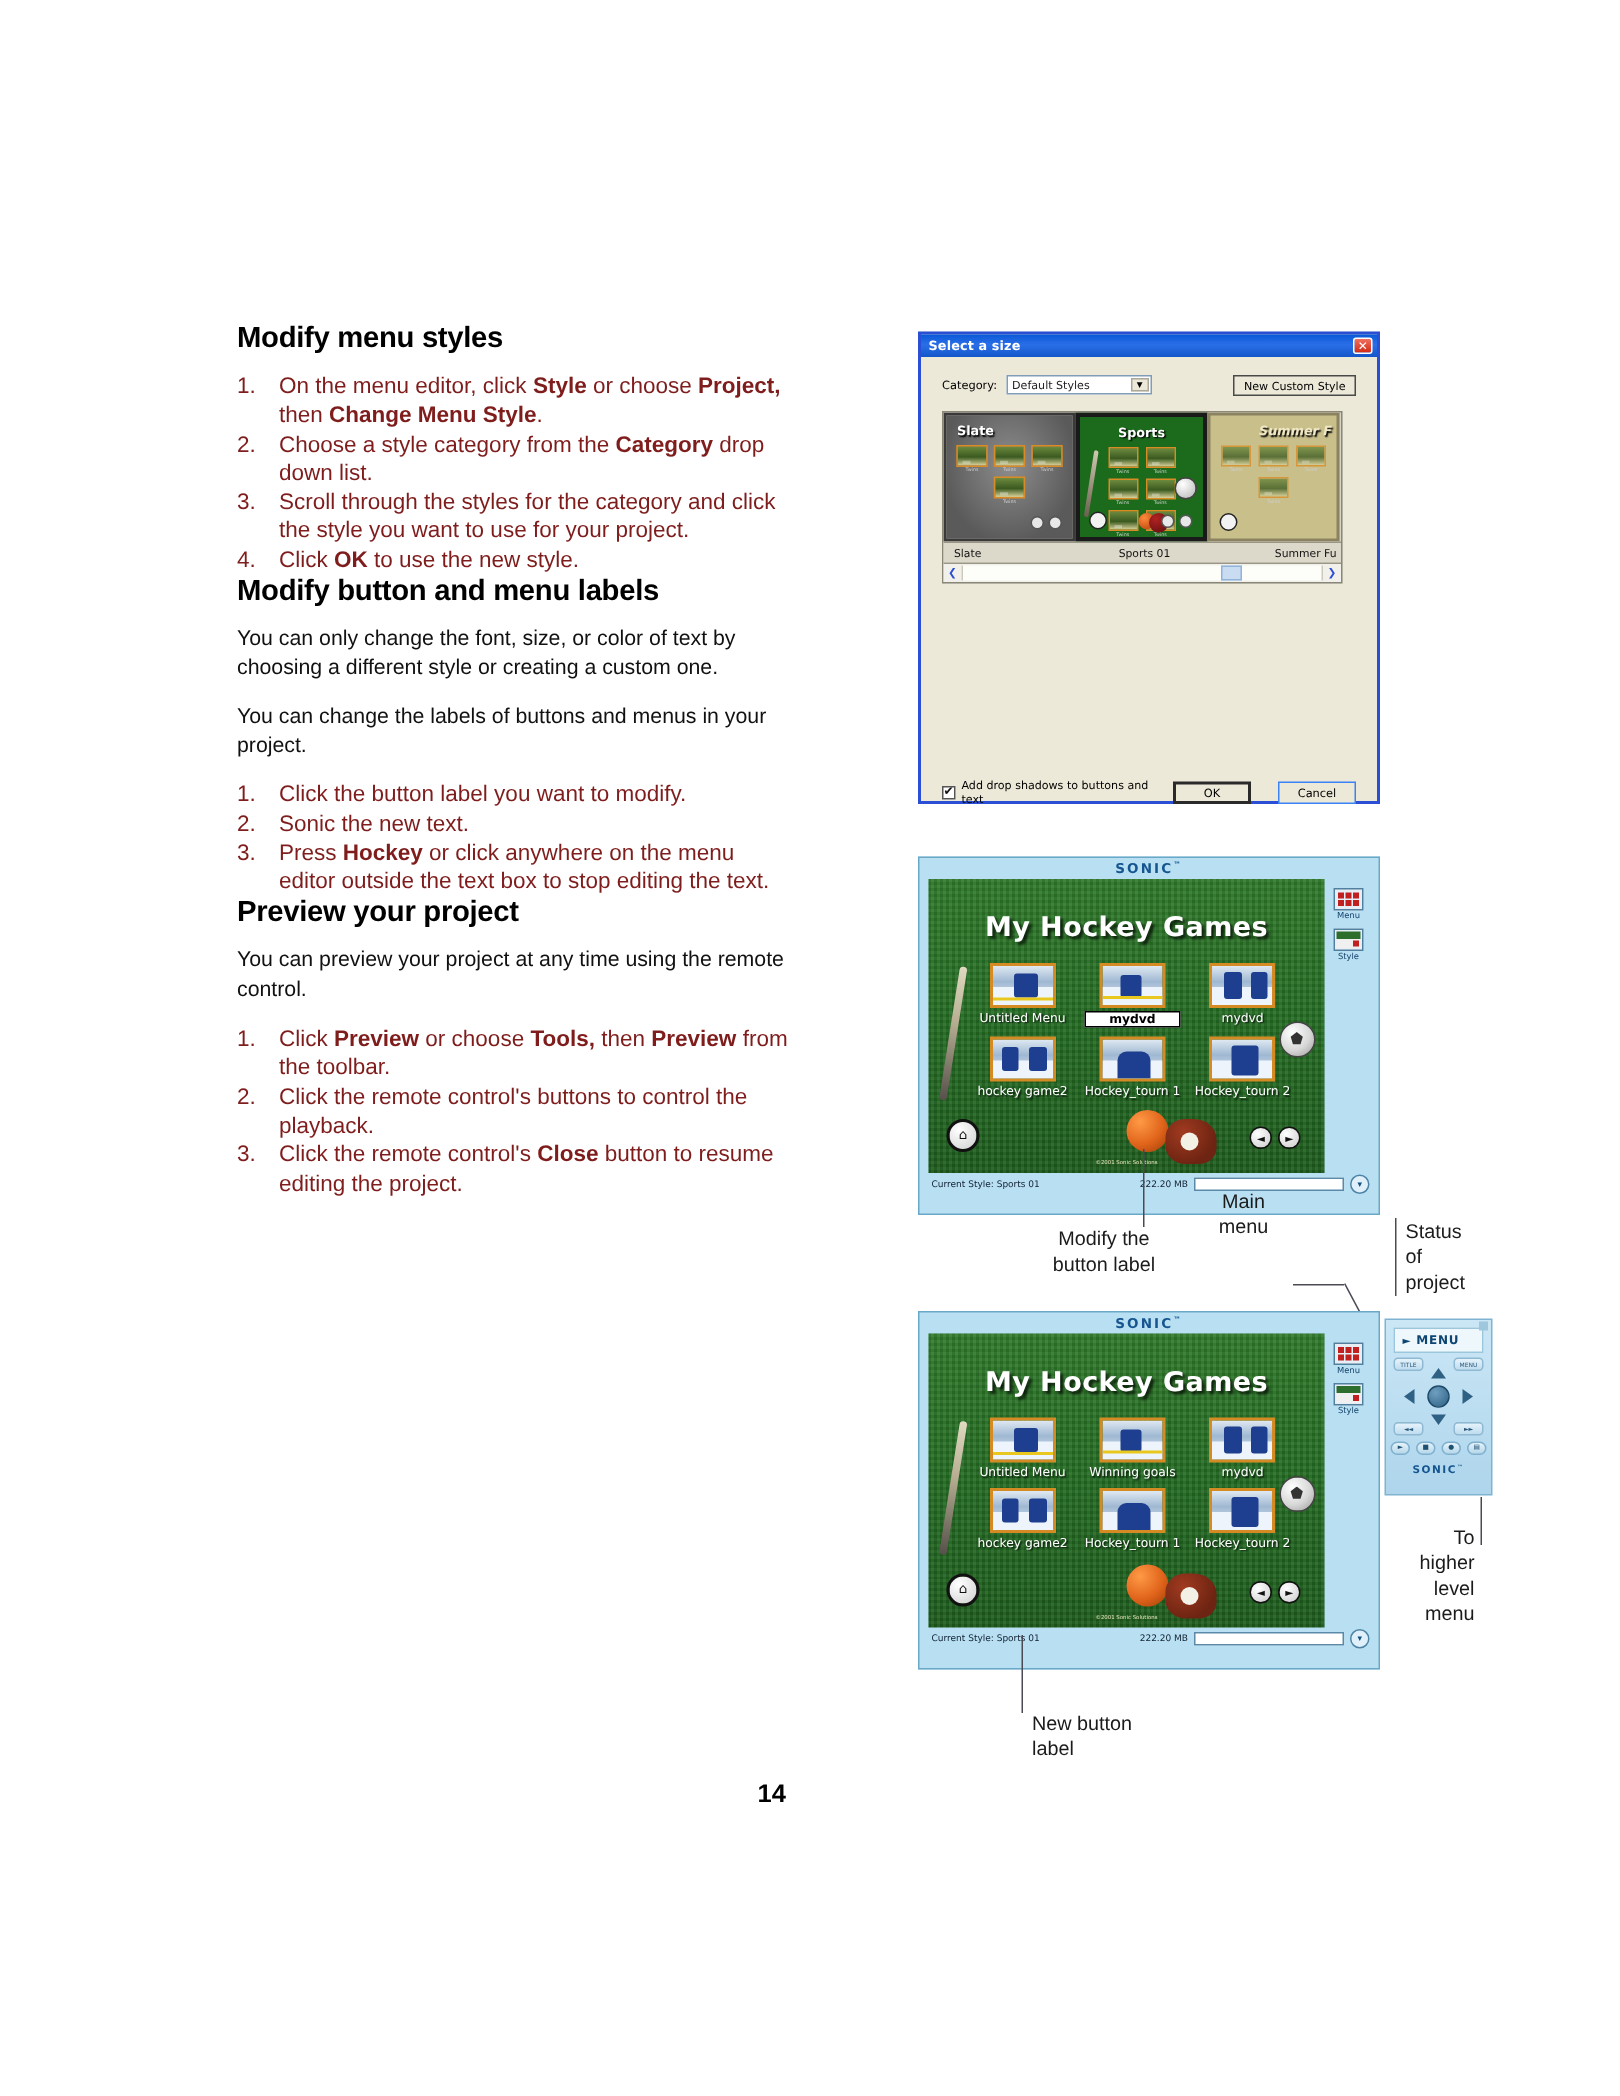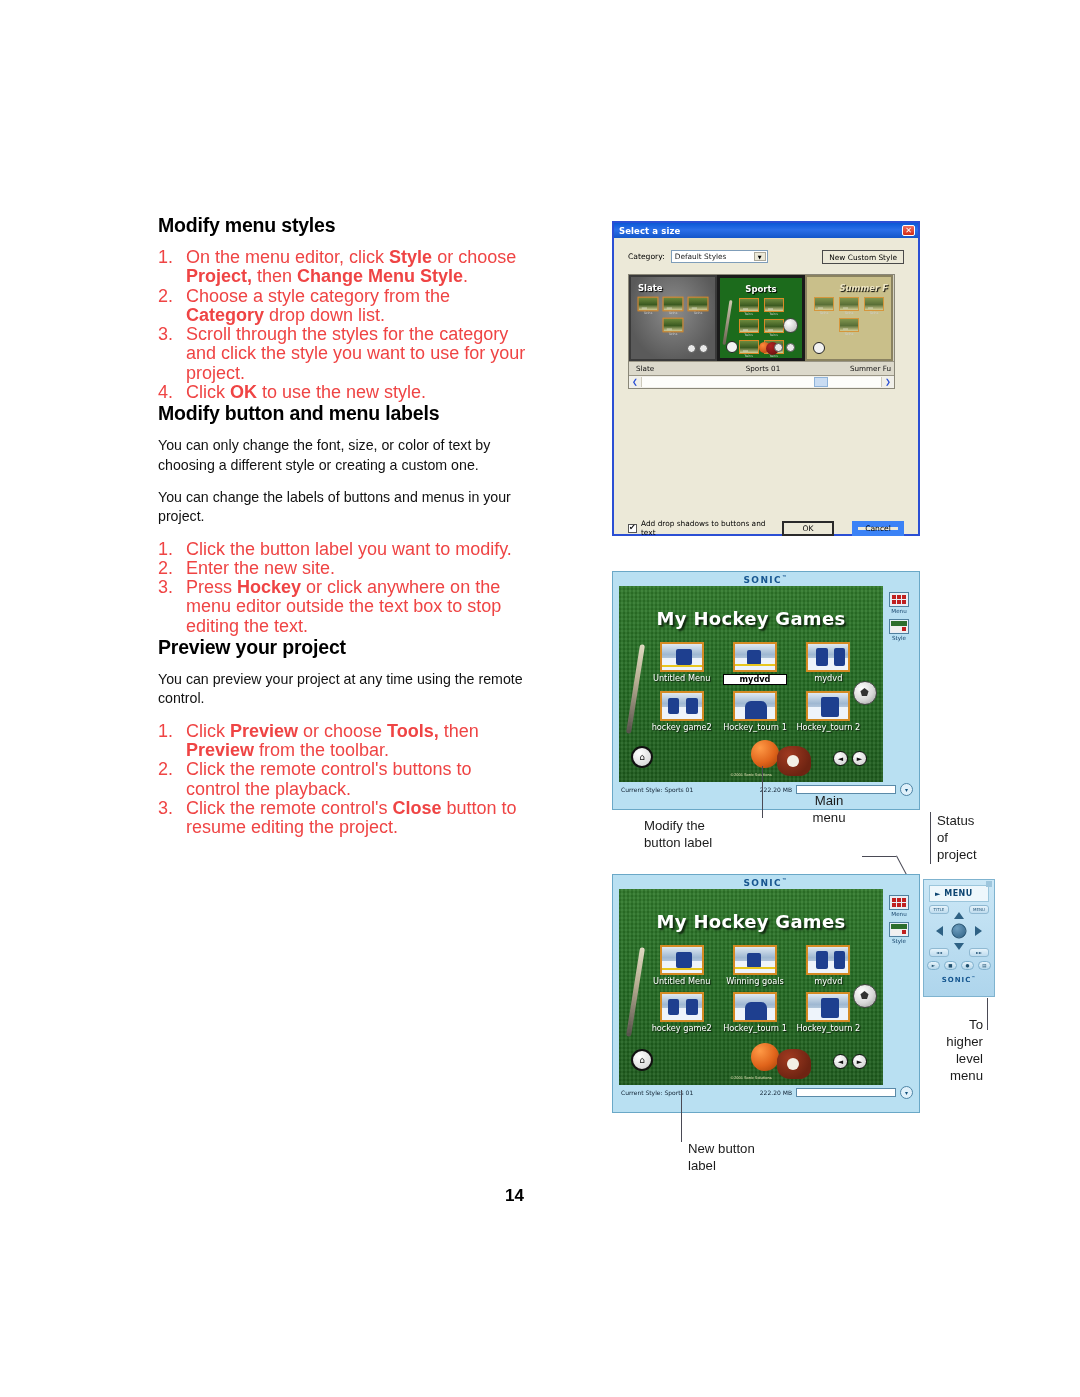--- a/index.html
+++ b/index.html
@@ -36,26 +36,26 @@
     margin: 0 0 13px 0;
     color: #111;
   }
   ol.steps {
     margin: 0;
     padding: 0;
     list-style: none;
     counter-reset: stp;
   }
   ol.steps > li {
-    font-size: 18px;
+    font-size: 15px;
     line-height: 19.3px;
     position: relative;
     padding-left: 28px;
     margin-bottom: 0px;
-    color: #ef4444;
+    color: #7f1d1d;
   }
   ol.steps > li::before {
     counter-increment: stp;
     content: counter(stp) ".";
     position: absolute;
     left: 0;
     top: 0;
     width: 22px;
     text-align: left;
   }
@@ -223,21 +223,21 @@
     width: 9px; height: 9px; background:#fff; border:1px solid #555;
     margin-right: 4px; box-sizing: border-box; position: relative;
   }
   .chk-box::after {
     content:"✔"; position:absolute; left:0px; top:-2px; font-size:8px; color:#111;
   }
   .chk-label { font-size: 7.4px; color: #000; }
   .dlg-btn {
     width: 52px; height: 15px;
     background: #ece9d8;
-    border: 6px solid #3b82f6;
+    border: 1px solid #3b82f6;
     font-size: 7.6px;
     display:flex; align-items:center; justify-content:center;
     color: #000; box-sizing:border-box;
   }
   .dlg-btn.default { border: 2px solid #2a2a2a; margin-right: 18px; }
 
   
   .editor {
     position: absolute;
     background: #b9e0f2;
@@ -463,21 +463,21 @@
     <li>Choose a style category from the <b>Category</b> drop down list.</li>
     <li>Scroll through the styles for the category and click the style you want to use for your project.</li>
     <li>Click <b>OK</b> to use the new style.</li>
   </ol>
 
   <h2 class="section-title sec-gap-1">Modify button and menu labels</h2>
   <p class="body-text">You can only change the font, size, or color of text by choosing a different style or creating a custom one.</p>
   <p class="body-text">You can change the labels of buttons and menus in your project.</p>
   <ol class="steps">
     <li>Click the button label you want to modify.</li>
-    <li>Enter the new site.</li>
+    <li>Sonic the new text.</li>
     <li>Press <b>Hockey</b> or click anywhere on the menu editor outside the text box to stop editing the text.</li>
   </ol>
 
   <h2 class="section-title sec-gap-2">Preview your project</h2>
   <p class="body-text">You can preview your project at any time using the remote control.</p>
   <ol class="steps">
     <li>Click <b>Preview</b> or choose <b>Tools,</b> then <b>Preview</b> from the toolbar.</li>
     <li>Click the remote control's buttons to control the playback.</li>
     <li>Click the remote control's <b>Close</b> button to resume editing the project.</li>
   </ol>
@@ -710,21 +710,21 @@
 
   <div class="status-bar">
     <div class="status-style">Current Style: Sports 01</div>
     <div class="status-size">222.20 MB</div>
     <div class="status-meter"></div>
     <div class="status-drop">▾</div>
   </div>
 </div>
 
 <div class="leader v" style="left:762px;top:766px;height:52px;"></div>
-<div class="callout" style="left:644px;top:817px;width:88px;text-align:left;">Modify the<br>button label</div>
+<div class="callout" style="left:692px;top:817px;width:88px;text-align:center;">Modify the<br>button label</div>
 
 <div class="leader h" style="left:862px;top:856px;width:34px;"></div>
 <div class="leader v" style="left:896px;top:856px;height:24px;transform:rotate(-28deg);transform-origin:top left;"></div>
 <div class="callout" style="left:798px;top:792px;width:62px;text-align:center;">Main<br>menu</div>
 
 <div class="leader v" style="left:930px;top:812px;height:52px;"></div>
 <div class="callout" style="left:937px;top:812px;width:80px;">Status<br>of<br>project</div>
 
 <div class="editor fig3">
   <div class="sonic-bar">

